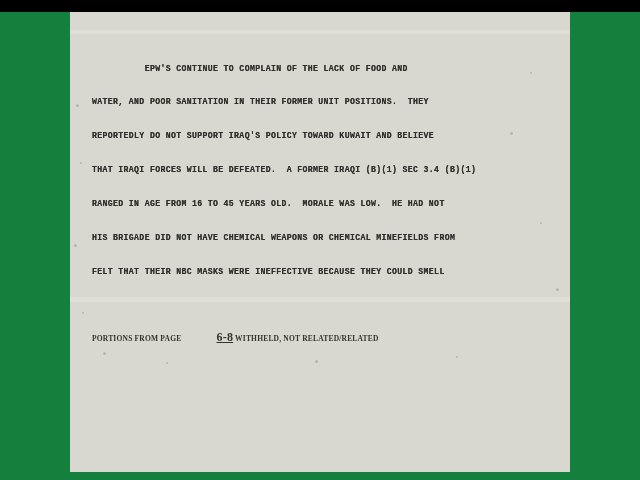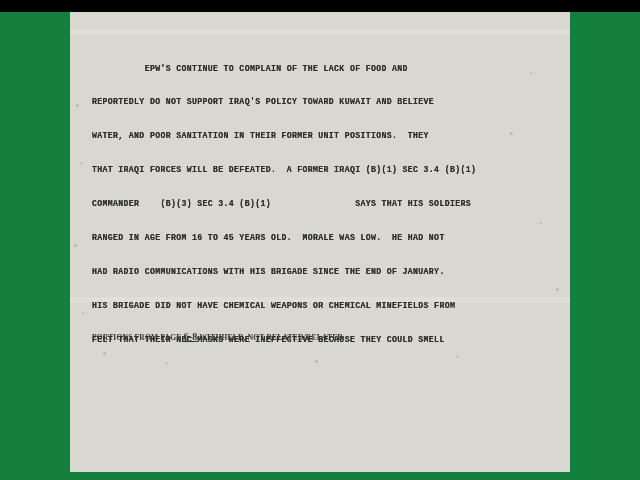--- a/index.html
+++ b/index.html
@@ -65,22 +65,23 @@
     color: #33332f;
     font-family: "Liberation Serif", serif;
     font-size: 7.5px;
     line-height: 10px;
     letter-spacing: 0.2px;
     font-weight: bold;
     text-transform: uppercase;
   }
   #footnote .pagenum {
     font-family: "Liberation Serif", serif;
-    font-size: 10px;
+    font-size: 12px;
     text-decoration: underline;
+    margin-left: 33px;
   }
   
   .streak {
     position: absolute;
     background: rgba(255,255,255,0.18);
     pointer-events: none;
   }
 </style>
 </head>
 <body>
@@ -97,26 +98,24 @@
     <div class="speckle" style="left:96px; top:350px; width:2px; height:2px;"></div>
     <div class="speckle" style="left:245px; top:348px; width:3px; height:3px;"></div>
     <div class="speckle" style="left:386px; top:344px; width:2px; height:2px;"></div>
     <div class="speckle" style="left:440px; top:120px; width:3px; height:3px;"></div>
     <div class="speckle" style="left:470px; top:210px; width:2px; height:2px;"></div>
     <div class="speckle" style="left:486px; top:276px; width:3px; height:3px;"></div>
     <div class="speckle" style="left:460px; top:60px; width:2px; height:2px;"></div>
 
     <div id="body-text">
       <span class="ln">          EPW'S CONTINUE TO COMPLAIN OF THE LACK OF FOOD AND</span>
+      <span class="ln">WATER, AND POOR SANITATION IN THEIR FORMER UNIT POSITIONS.  THEY</span>
       <span class="ln">REPORTEDLY DO NOT SUPPORT IRAQ'S POLICY TOWARD KUWAIT AND BELIEVE</span>
-      <span class="ln">WATER, AND POOR SANITATION IN THEIR FORMER UNIT POSITIONS.  THEY</span>
       <span class="ln">THAT IRAQI FORCES WILL BE DEFEATED.  A FORMER IRAQI (b)(1) sec 3.4 (b)(1)</span>
-      <span class="ln">COMMANDER    (b)(3) sec 3.4 (b)(1)                SAYS THAT HIS SOLDIERS</span>
       <span class="ln">RANGED IN AGE FROM 16 TO 45 YEARS OLD.  MORALE WAS LOW.  HE HAD NOT</span>
-      <span class="ln">HAD RADIO COMMUNICATIONS WITH HIS BRIGADE SINCE THE END OF JANUARY.</span>
       <span class="ln">HIS BRIGADE DID NOT HAVE CHEMICAL WEAPONS OR CHEMICAL MINEFIELDS FROM</span>
       <span class="ln">FELT THAT THEIR NBC MASKS WERE INEFFECTIVE BECAUSE THEY COULD SMELL</span>
       
       
       
       
       
       
       
       

